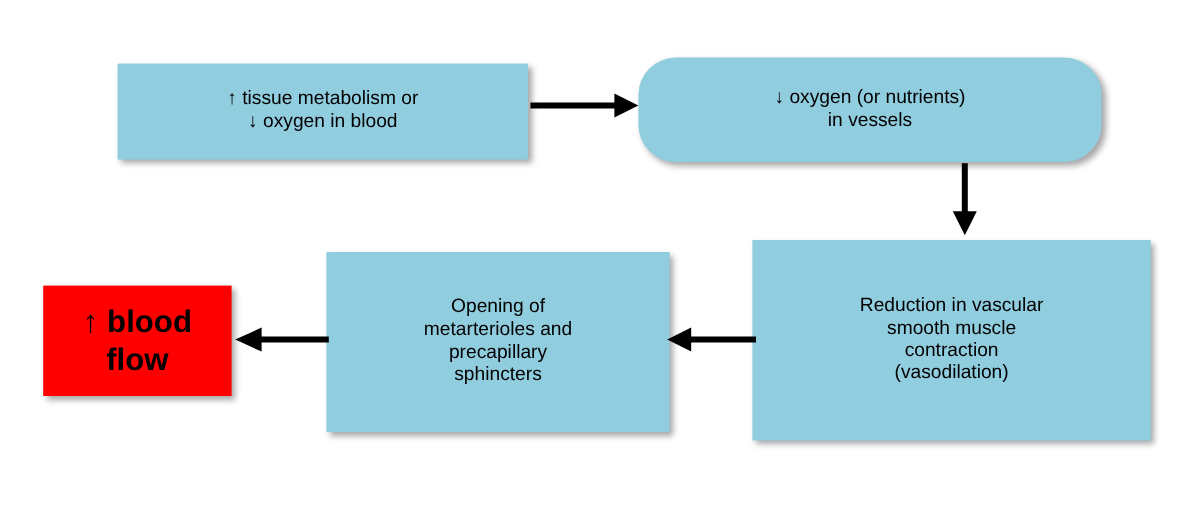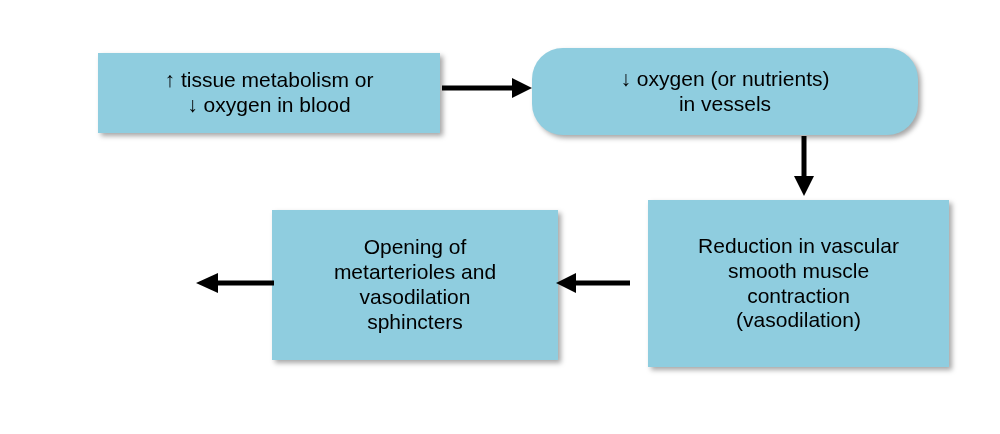--- a/index.html
+++ b/index.html
@@ -25,37 +25,37 @@
     align-items: center;
     justify-content: center;
     text-align: center;
     color: #000000;
     line-height: 1.18;
     white-space: pre-line;
     box-shadow: 3px 3px 5px rgba(0,0,0,0.35);
   }
   .node.blue {
     background: #8FCDDF;
-    font-size: 21px;
+    font-size: 16px;
     font-weight: 400;
   }
   .node.red {
     background: #FF0000;
     font-size: 26px;
     font-weight: bold;
   }
   .node-text {
     display: block;
     padding: 0 6px;
   }
 
   
   #node-tissue-metabolism { left: 98px;  top: 53px;  width: 342px; height: 80px; }
   #node-oxygen-vessels    { left: 532px; top: 48px;  width: 386px; height: 87px; border-radius: 31px; }
-  #node-vasodilation      { left: 648px; top: 200px; width: 301px; height: 167px; }
+  #node-vasodilation      { left: 627px; top: 200px; width: 332px; height: 167px; }
   #node-metarterioles     { left: 272px; top: 210px; width: 286px; height: 150px; }
   #node-blood-flow        { left: 36px;  top: 238px; width: 157px; height: 92px; }
 
   
   .arrow {
     position: absolute;
   }
   .arrow svg {
     display: block;
     overflow: visible;
@@ -83,24 +83,28 @@
   <div class="node blue" id="node-vasodilation">
     <span class="node-text">Reduction in vascular
 smooth muscle
 contraction
 (vasodilation)</span>
   </div>
 
   <div class="node blue" id="node-metarterioles">
     <span class="node-text">Opening of
 metarterioles and
-vasodilation
+precapillary
 sphincters</span>
   </div>
 
+  <div class="node red" id="node-blood-flow">
+    <span class="node-text">↑ blood
+flow</span>
+  </div>
 
   <div class="arrow" id="arrow-top-right">
     <svg width="92" height="24" viewBox="0 0 92 24">
       <line x1="0" y1="12" x2="74" y2="12" stroke="#000000" stroke-width="5"></line>
       <polygon points="70,2 90,12 70,22" fill="#000000"></polygon>
     </svg>
   </div>
 
   <div class="arrow" id="arrow-down-right">
     <svg width="24" height="62" viewBox="0 0 24 62">

